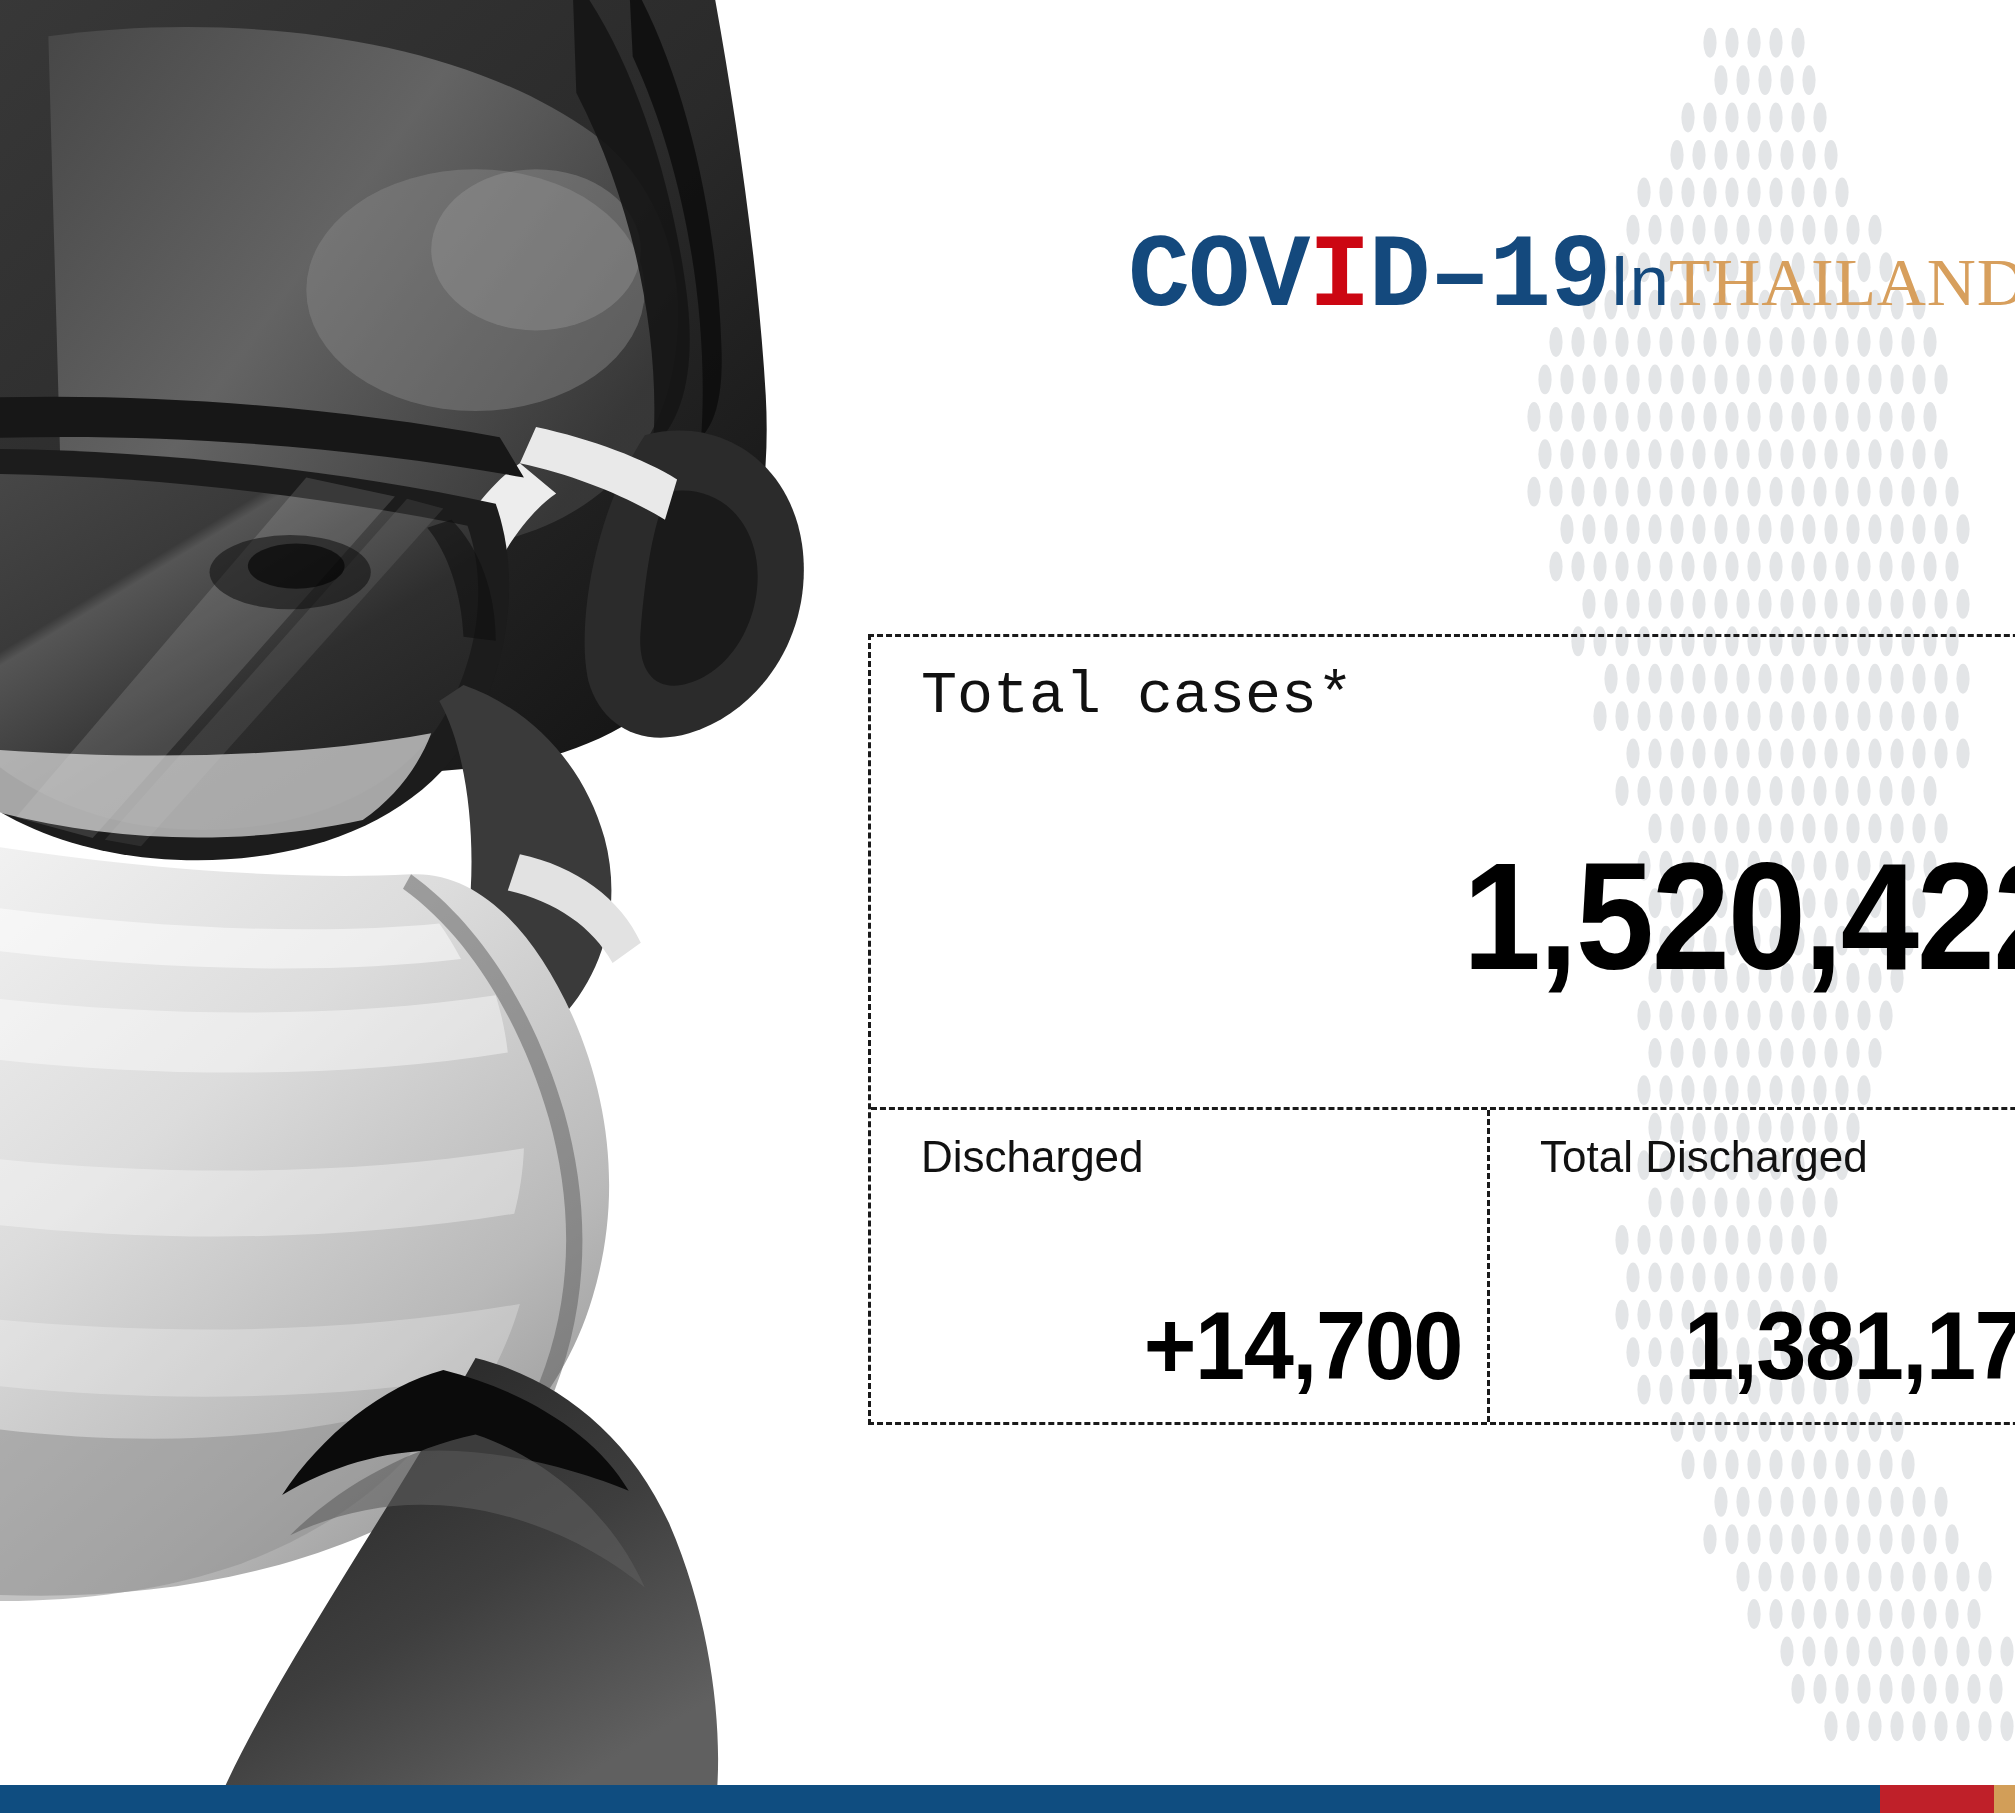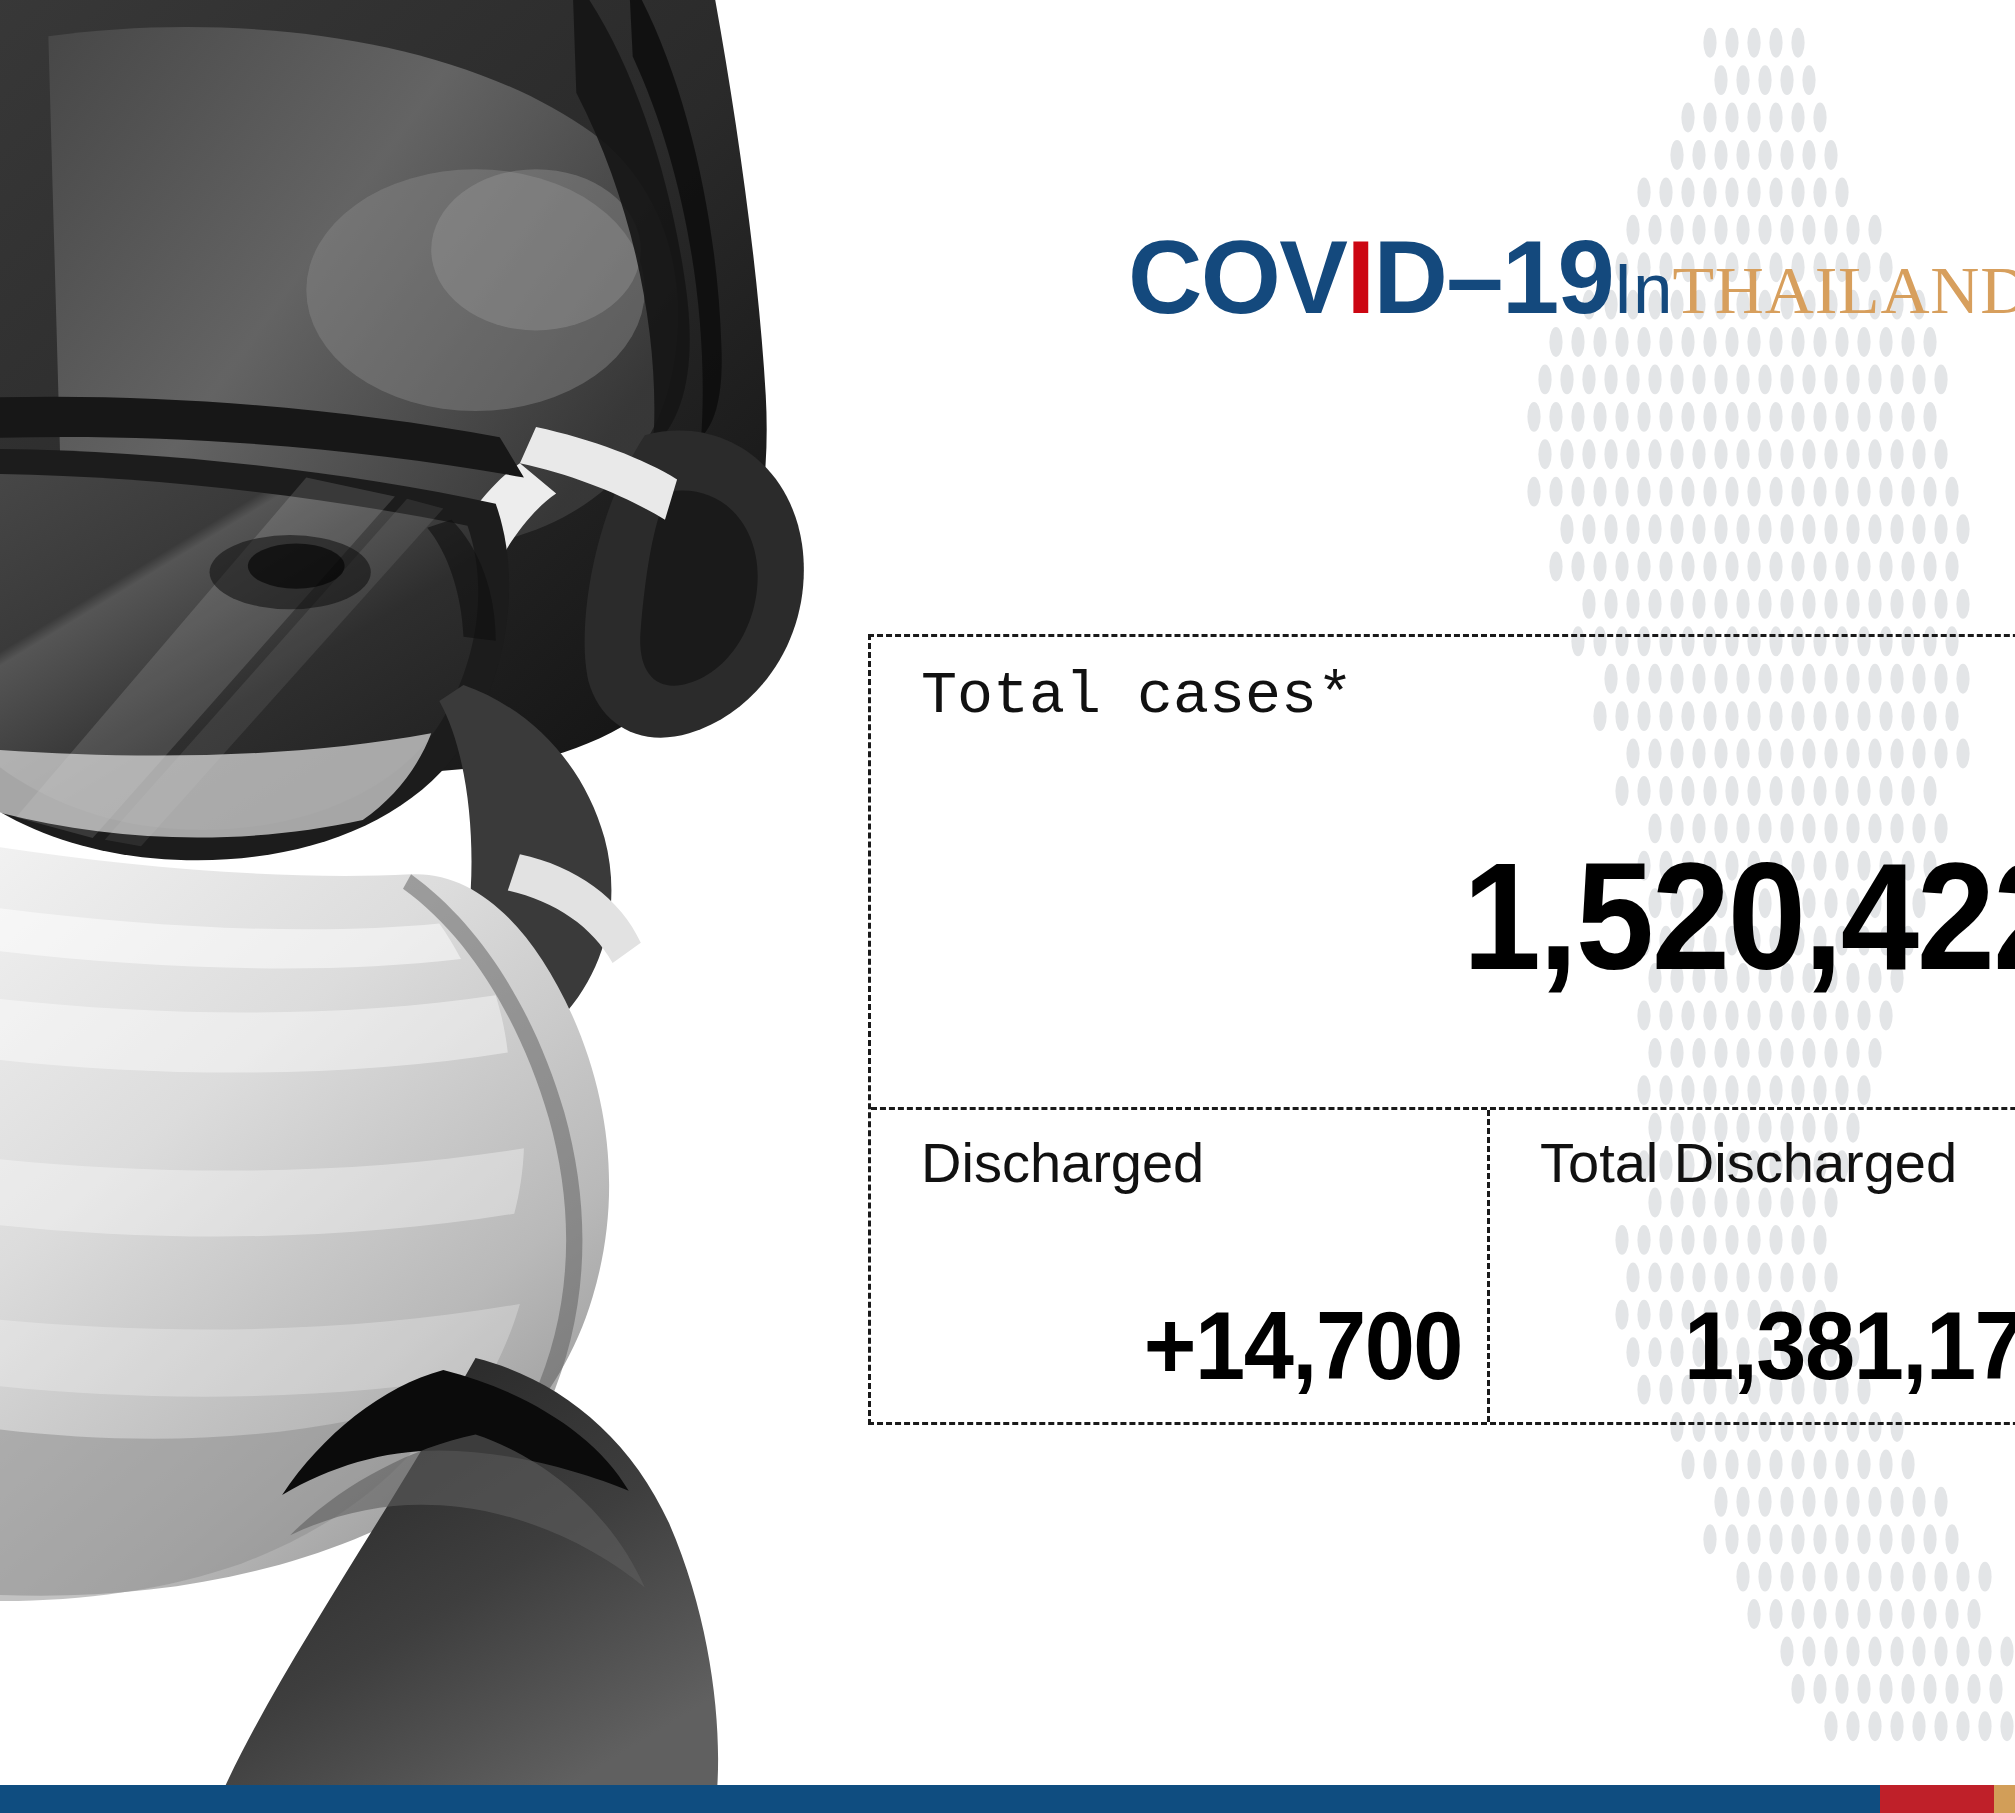--- a/index.html
+++ b/index.html
@@ -20,21 +20,21 @@
   .dotmap { position:absolute; left:1523px; top:24px; width:572px; height:1721px; }
   .dotmap svg { display:block; width:100%; height:100%; }
 
   
   .headline {
     position:absolute; left:1128px; top:226px;
     width:1975px; height:105px;
     white-space:nowrap;
   }
   .hl-covid {
-    font-family:Liberation Sans, sans-serif;
+    font-family:Liberation Mono, monospace;
     font-weight:700; font-size:103px; line-height:1;
     color:#14497d; letter-spacing:-1.6px;
     vertical-align:baseline;
   }
   .hl-covid .red-i { color:#cc0612; }
   .hl-in {
     font-family:"Liberation Sans", sans-serif;
     font-weight:400; font-size:71px; color:#14497d;
     letter-spacing:0px;
     text-align:center;
@@ -69,21 +69,21 @@
     font-family:"Liberation Sans", sans-serif;
     letter-spacing:-2.4px; white-space:nowrap;
     transform:scaleX(0.92); transform-origin:right center;
   }
 
   .cell { position:absolute; top:0; bottom:0; box-sizing:border-box; }
   .cell-disch   { left:0;     width:619px; border-right:3.6px dashed #1a1a1a; }
   .cell-tdisch  { left:619px; right:0; }
   .cell-label {
     position:absolute; left:50px; top:25px;
-    font-size:56px; font-weight:400; color:#111; line-height:1;
+    font-size:44px; font-weight:400; color:#111; line-height:1;
     font-family:"Liberation Sans", sans-serif; white-space:nowrap;
   }
   .cell-value {
     position:absolute; left:0; right:25px; bottom:28px;
     text-align:right;
     font-size:97px; font-weight:700; color:#000; line-height:1;
     font-family:"Liberation Sans", sans-serif;
     letter-spacing:-1.6px; white-space:nowrap;
     transform:scaleX(0.93); transform-origin:right bottom;
   }

